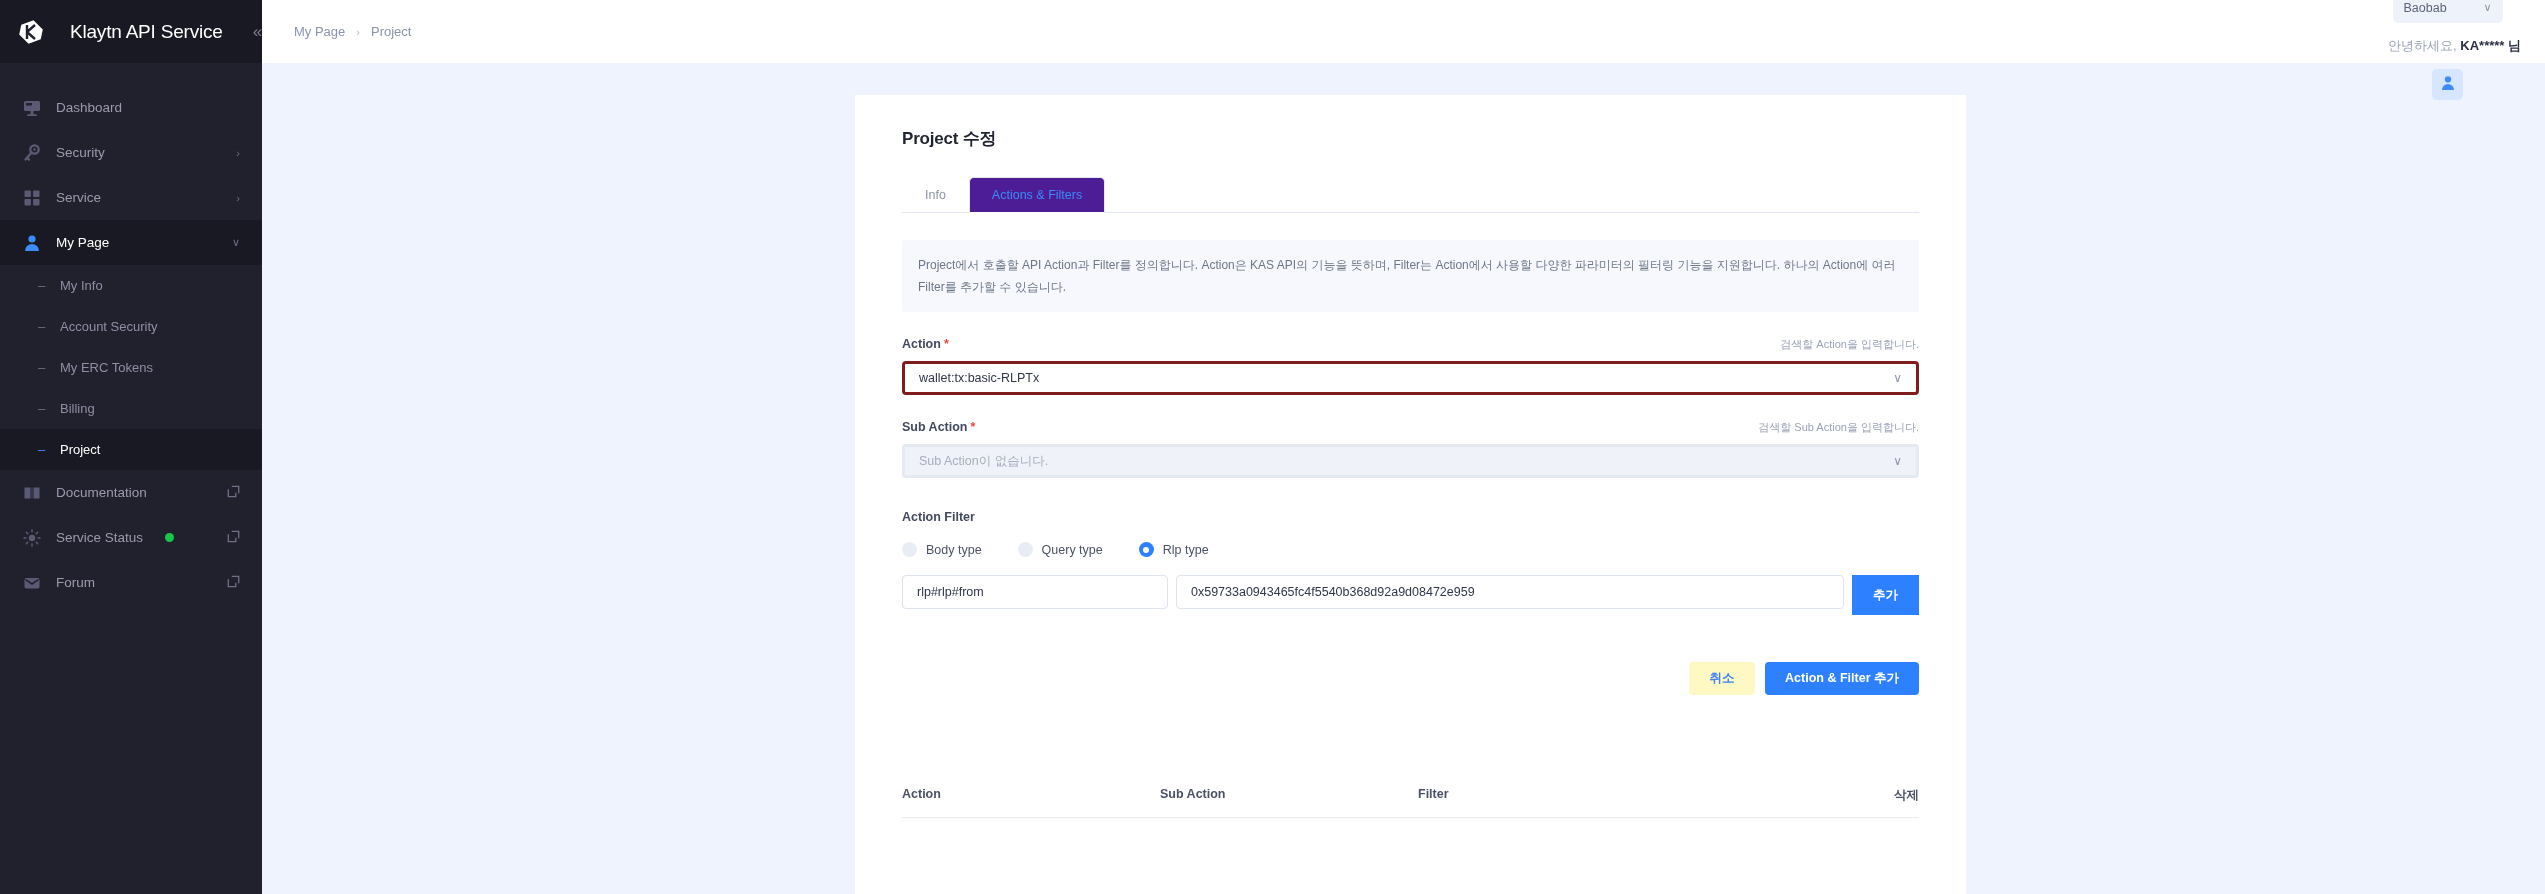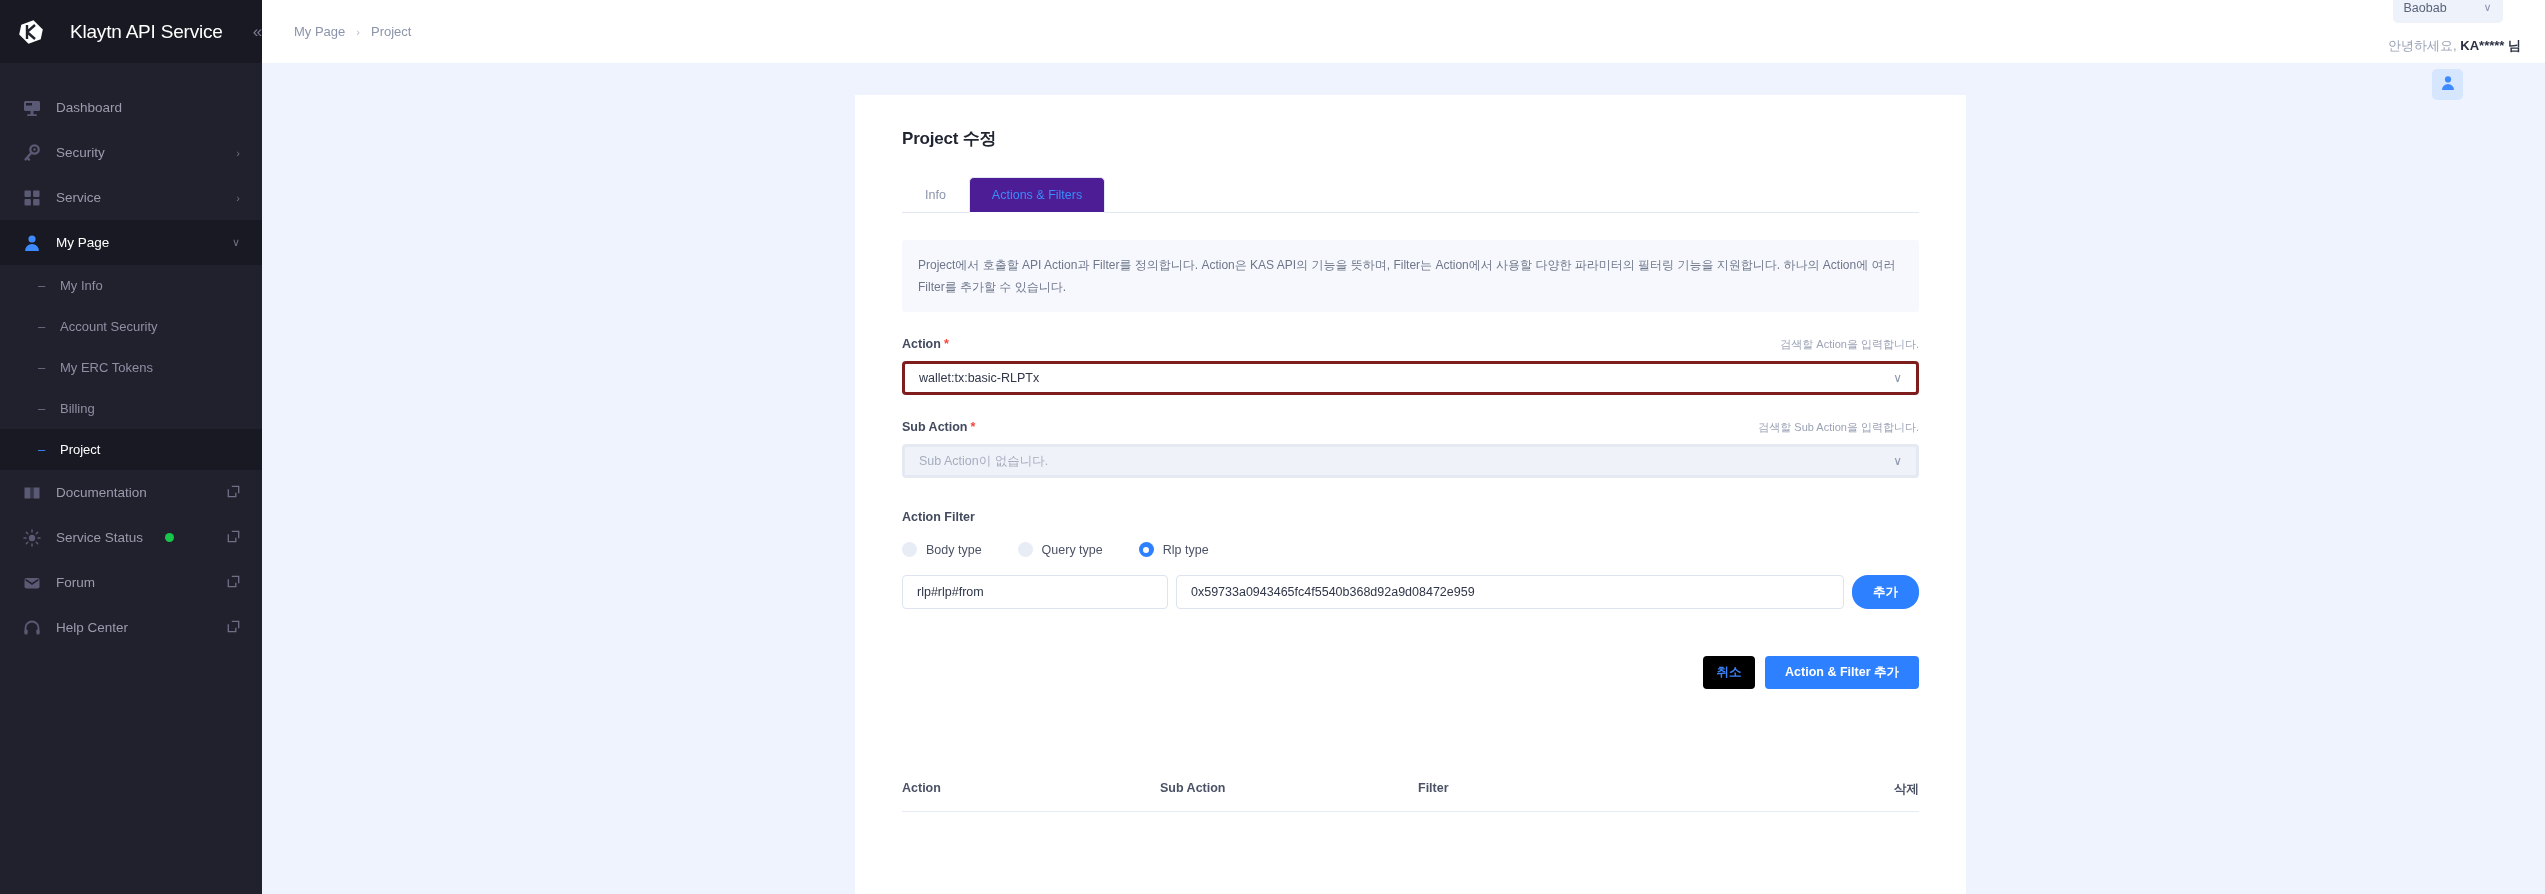--- a/index.html
+++ b/index.html
@@ -121,29 +121,29 @@
 
   .filter-row { display: flex; gap: 8px; margin-top: 18px; }
   .finput {
     height: 34px; border: 1px solid #dde3ef; border-radius: 4px;
     padding: 0 14px; font-size: 12.5px; color: #2f3648; background: #fff;
     font-family: inherit; outline: none;
   }
   .finput.key { width: 266px; }
   .finput.val { flex: 1; }
   .btn-add {
-    width: 67px; height: 34px; border: none; border-radius: 16px;
+    width: 67px; height: 40px; border: none; border-radius: 0;
     background: #2d80ff; color: #fff; font-size: 12.5px; font-weight: bold;
     cursor: pointer; font-family: inherit;
   }
 
   .actions { display: flex; justify-content: flex-end; gap: 10px; margin-top: 47px; }
   .btn-cancel {
-    width: 52px; height: 33px; border: none; border-radius: 4px;
-    background: #000000; color: #3b82f6; font-size: 12.5px; font-weight: bold;
+    width: 66px; height: 33px; border: none; border-radius: 4px;
+    background: #fef9c3; color: #3b82f6; font-size: 12.5px; font-weight: bold;
     cursor: pointer; font-family: inherit;
   }
   .btn-primary {
     height: 33px; padding: 0 20px; border: none; border-radius: 4px;
     background: #2d80ff; color: #ffffff; font-size: 12.5px; font-weight: bold;
     cursor: pointer; font-family: inherit;
   }
 
   .tbl { margin-top: 92px; }
   .tbl-head {
@@ -296,36 +296,20 @@
         </span>
         <span>Forum</span>
         <span class="ext">
           <svg width="13" height="13" viewBox="0 0 13 13">
               <path d="M4.8 1.3 H11.7 V8.2" stroke="#6f6f86" stroke-width="1.3" fill="none"></path>
               <path d="M1.3 4.2 v7.5 h7.5 V7.8" stroke="#6f6f86" stroke-width="1.3" fill="none"></path>
             </svg>
         </span>
       </div>
 
-      <div class="nav-item">
-        <span class="ico">
-          <svg width="18" height="18" viewBox="0 0 18 18">
-              <path d="M2.5 11 V9 a6.5 6.5 0 0 1 13 0 v2" stroke="#5a5a74" stroke-width="1.8" fill="none"></path>
-              <rect x="1.3" y="10.3" width="3.4" height="5.2" rx="1.5" fill="#5a5a74"></rect>
-              <rect x="13.3" y="10.3" width="3.4" height="5.2" rx="1.5" fill="#5a5a74"></rect>
-            </svg>
-        </span>
-        <span>Help Center</span>
-        <span class="ext">
-          <svg width="13" height="13" viewBox="0 0 13 13">
-              <path d="M4.8 1.3 H11.7 V8.2" stroke="#6f6f86" stroke-width="1.3" fill="none"></path>
-              <path d="M1.3 4.2 v7.5 h7.5 V7.8" stroke="#6f6f86" stroke-width="1.3" fill="none"></path>
-            </svg>
-        </span>
-      </div>
 
     </nav>
   </aside>
 
   <div class="main">
 
     <header class="topbar">
       <div class="crumbs">
         <span class="crumb">My Page</span>
         <span class="crumb-sep">›</span>

